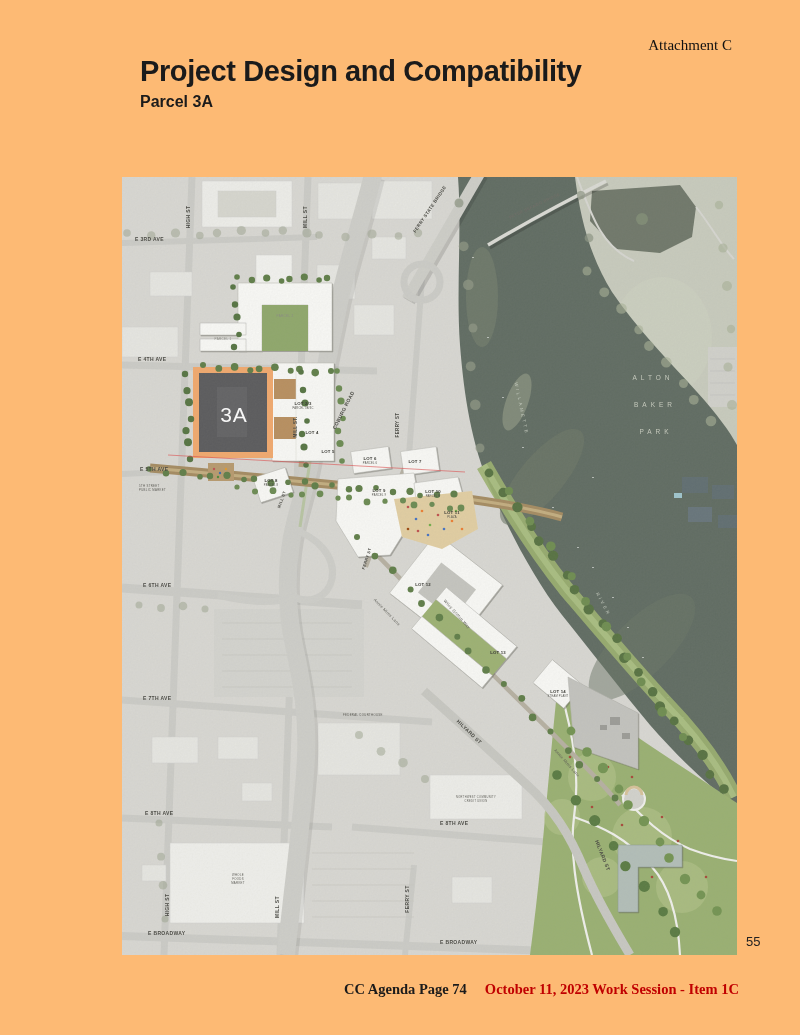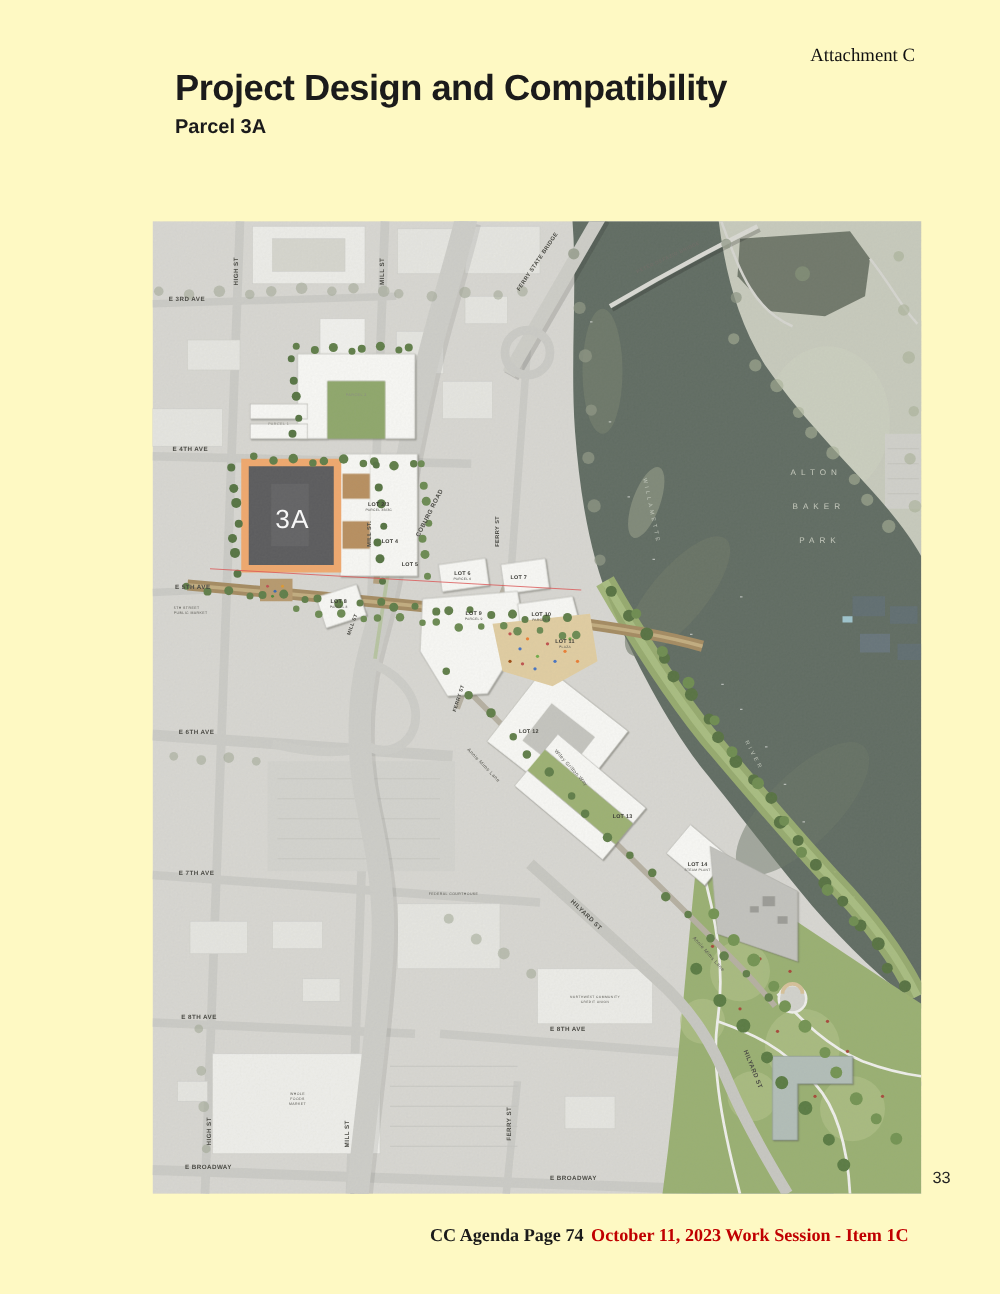--- a/index.html
+++ b/index.html
@@ -1,28 +1,28 @@
 <!DOCTYPE html>
 <html><head>
 <meta charset="utf-8">
 <style>
   html,body{margin:0;padding:0;background:#ffffff;}
-  #page{position:relative;width:800px;height:1035px;background:#fef9c3;overflow:hidden;
+  #page{position:relative;width:800px;height:1035px;background:#fdba74;overflow:hidden;
         font-family:"Liberation Sans",sans-serif;color:#1b1b1b;}
   #attachment{position:absolute;top:37px;right:68px;font-family:"Liberation Serif",serif;
         font-size:15px;color:#111;}
   #header{position:absolute;left:140px;top:56px;}
   #title{font-size:29px;font-weight:700;letter-spacing:-0.4px;line-height:1.05;}
   #district{font-size:16px;font-weight:700;margin-top:7px;}
   #parcel{font-size:16px;font-weight:700;margin-top:7px;}
   #city{font-size:14px;font-weight:400;margin-top:5px;}
   #map-wrap{position:absolute;left:122px;top:177px;width:615px;height:778px;}
   #map-svg{display:block;width:615px;height:778px;}
   #page-num{position:absolute;left:746px;top:934px;font-size:13px;color:#222;}
-  #footer{position:absolute;left:344px;top:981px;display:flex;gap:6px;white-space:nowrap;
+  #footer{position:absolute;left:344px;top:981px;display:flex;gap:18px;white-space:nowrap;
         font-family:"Liberation Serif",serif;font-size:14.5px;font-weight:700;justify-content:flex-end;}
   #footer .red{color:#c00000;}
   .bldg{filter:drop-shadow(1.2px 1.4px 0 rgba(90,90,82,0.45));}
   text{font-family:"Liberation Sans",sans-serif;}
 </style>
 </head>
 <body>
 
 <div id="page">
 
@@ -517,20 +517,20 @@
           <text transform="translate(301 409) rotate(0)" text-anchor="middle" font-size="4.3" font-weight="700" fill="#32322c" letter-spacing="0.2">LOT 12</text>
           <text transform="translate(376 477) rotate(0)" text-anchor="middle" font-size="4.3" font-weight="700" fill="#32322c" letter-spacing="0.2">LOT 13</text>
           <text transform="translate(436 516) rotate(0)" text-anchor="middle" font-size="4.3" font-weight="700" fill="#32322c" letter-spacing="0.2">LOT 14</text>
           <text transform="translate(436 520) rotate(0)" text-anchor="middle" font-size="2.7" font-weight="400" fill="#4a4a44" letter-spacing="0.2">STEAM PLANT</text>
         </g>
 
       <rect width="615" height="778" filter="url(#grain)" opacity="0.10"></rect>
     </svg>
   </div>
 
-  <div id="page-num">33</div>
+  <div id="page-num">55</div>
 
   <div id="footer">
     <span>CC Agenda Page 74</span>
     <span class="red">October 11, 2023 Work Session - Item 1C</span>
   </div>
 
 </div>
 
 </body></html>

